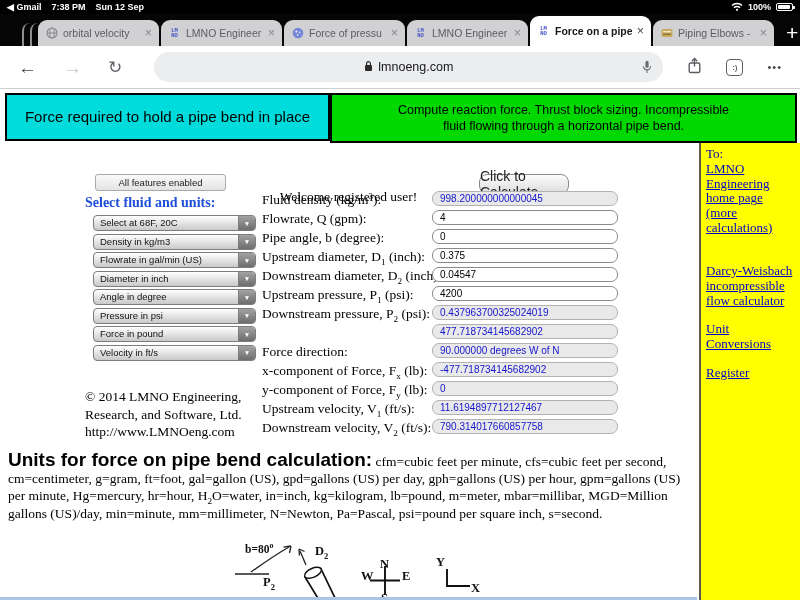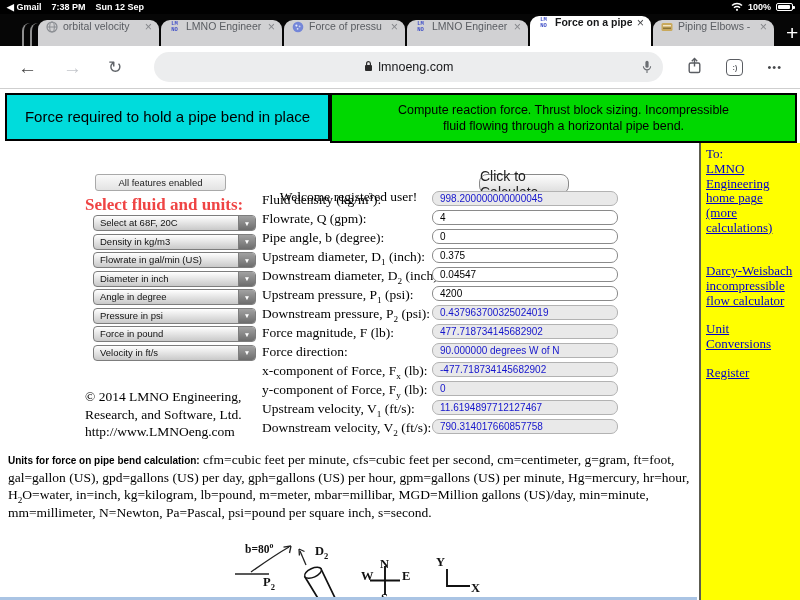--- a/index.html
+++ b/index.html
@@ -15,21 +15,21 @@
   .sb-right{display:flex;gap:5px;align-items:center;}
   .bat{width:17px;height:8px;border:1px solid #fff;border-radius:2px;position:relative;box-sizing:border-box;}
   .bat i{position:absolute;left:1px;top:1px;bottom:1px;width:12px;background:#fff;border-radius:1px;}
   .bat:after{content:"";position:absolute;right:-3px;top:2px;width:2px;height:3px;background:#fff;border-radius:0 1px 1px 0;}
 
   
   .tabbar{position:absolute;left:0;top:14px;width:800px;height:32px;background:#060606;display:flex;align-items:flex-end;}
   .slivers{display:flex;margin-left:22px;}
   .sliver{width:6px;height:23px;border-left:2px solid #8f8f8f;border-radius:12px 0 0 0;}
   .tab{width:121px;height:26px;background:#d1d1d3;border-radius:9px 9px 0 0;margin-right:2px;
-       display:flex;align-items:flex-start;padding:0 7px;box-sizing:border-box;gap:5px;font-size:10.5px;color:#5a5d62;}
+       display:flex;align-items:center;padding:0 7px;box-sizing:border-box;gap:5px;font-size:10.5px;color:#5a5d62;}
   .tab.active{height:30px;background:#fff;color:#17181a;font-weight:bold;}
   .tlabel{flex:1;overflow:hidden;white-space:nowrap;}
   .tclose{font-size:12.5px;color:#85878b;font-weight:normal;}
   .tab.active .tclose{color:#45474a;}
   .tico{width:13px;height:13px;flex:0 0 13px;display:flex;align-items:center;justify-content:center;}
   .lmno-fav{display:flex;flex-direction:column;align-items:center;justify-content:center;line-height:1;}
   .lmno-fav i{font-style:normal;font-weight:bold;font-size:5.5px;color:#4453c8;font-family:"Liberation Mono",monospace;}
   .newtab{color:#fff;font-size:21px;font-weight:300;margin:0 0 3px 10px;line-height:1;}
 
   
@@ -60,21 +60,21 @@
   .sidebar a{color:#0000cc;text-decoration:underline;display:block;}
   .sb-gap{height:14px;}
 
   
   .welcome{position:absolute;left:0;top:145px;width:697px;text-align:center;
            font-family:"Liberation Serif",serif;font-size:13.5px;color:#000;margin-top:44px;}
   .features-btn{position:absolute;left:95px;top:174px;width:131px;height:17px;box-sizing:border-box;
                 background:linear-gradient(#fafafa,#e3e3e3);border:1px solid #a9a9a9;border-radius:3px;
                 font-size:9.5px;color:#222;display:flex;align-items:center;justify-content:center;}
   .select-heading{position:absolute;left:85px;top:195px;font-family:"Liberation Serif",serif;
-                  font-weight:bold;font-size:17px;color:#ef4444;}
+                  font-weight:bold;font-size:14px;color:#1d4ed8;}
   .selects{position:absolute;left:93px;top:215px;width:163px;}
   .selectbox{position:relative;height:16px;margin-bottom:2.5px;border:1px solid #7d7d7d;border-radius:4px;
              background:linear-gradient(#ffffff,#c9c9c9);box-sizing:border-box;font-size:9.5px;color:#111;}
   .seltext{position:absolute;left:6px;top:0;line-height:14px;white-space:nowrap;}
   .selarrow{position:absolute;right:0;top:0;width:16px;height:100%;border-left:1px solid #7d7d7d;
             background:linear-gradient(#a2a2a2,#6d6d6d);border-radius:0 3px 3px 0;color:#fff;font-size:6.5px;
             display:flex;align-items:center;justify-content:center;}
   .copyright{position:absolute;left:85px;top:388px;font-family:"Liberation Serif",serif;font-size:13.5px;
              line-height:17.5px;color:#000;}
 
@@ -85,21 +85,21 @@
   .frow{position:relative;height:19px;}
   .flabel{position:absolute;left:0;top:0;line-height:17px;font-family:"Liberation Serif",serif;
           font-size:13.5px;color:#000;white-space:nowrap;}
   .fval{position:absolute;left:170px;top:0;width:186px;height:15px;box-sizing:border-box;border-radius:7px;
         font-size:10px;line-height:13px;padding:0 7px;overflow:hidden;white-space:nowrap;}
   .fval.rw{background:#fff;border:1px solid #8a8a8a;color:#000;}
   .fval.ro{background:#e9e9e9;border:1px solid #b2b2b2;color:#1515cc;}
 
   .units-note{position:absolute;left:8px;top:451px;width:686px;font-family:"Liberation Serif",serif;
               font-size:13.5px;line-height:17.2px;color:#000;}
-  .units-lead{font-family:"Liberation Sans",sans-serif;font-weight:bold;font-size:10px;}
+  .units-lead{font-family:"Liberation Sans",sans-serif;font-weight:bold;font-size:19px;}
 
   
   .diagram-svg{position:absolute;left:225px;top:538px;}
   .dtext{position:absolute;font-family:"Liberation Serif",serif;font-size:12.5px;font-weight:bold;color:#111;}
   .dtext.small{font-size:11.5px;}
   .bottom-rule{position:absolute;left:0;top:597px;width:697px;height:2.5px;background:#aac4e4;}
 </style>
 </head>
 <body>
 
@@ -320,21 +320,20 @@
       </div>
     <div class="frow">
         <span class="flabel">Upstream pressure, P<sub>1</sub> (psi):</span>
         <span class="fval rw">4200</span>
       </div>
     <div class="frow">
         <span class="flabel">Downstream pressure, P<sub>2</sub> (psi):</span>
         <span class="fval ro">0.437963700325024019</span>
       </div>
     <div class="frow">
-        <span class="flabel">Force magnitude, F (lb):</span>
         <span class="fval ro">477.718734145682902</span>
       </div>
     <div class="frow">
         <span class="flabel">Force direction:</span>
         <span class="fval ro">90.000000 degrees W of N</span>
       </div>
     <div class="frow">
         <span class="flabel">x-component of Force, F<sub>x</sub> (lb):</span>
         <span class="fval ro">-477.718734145682902</span>
       </div>

